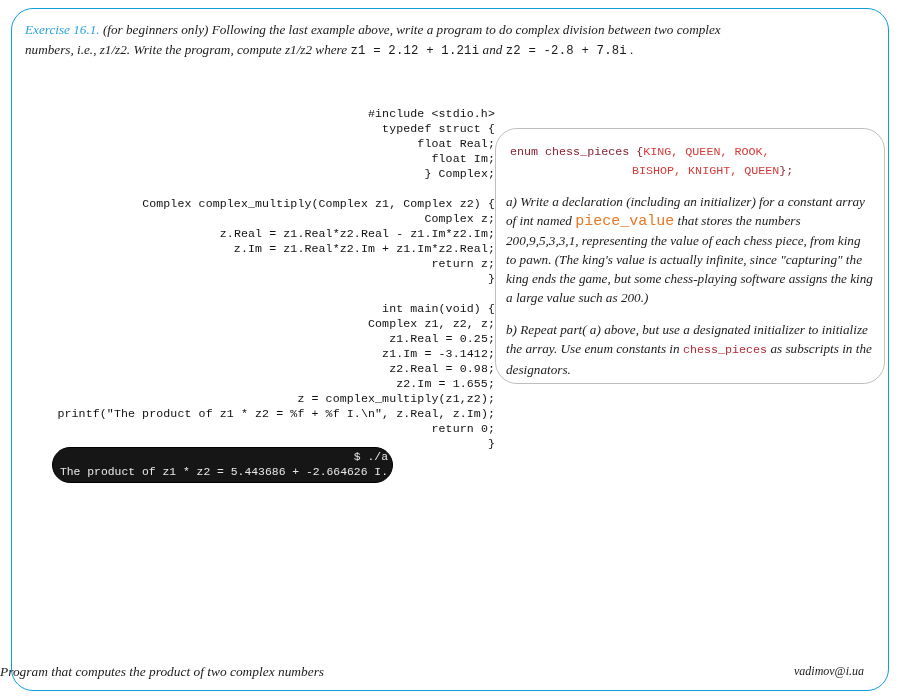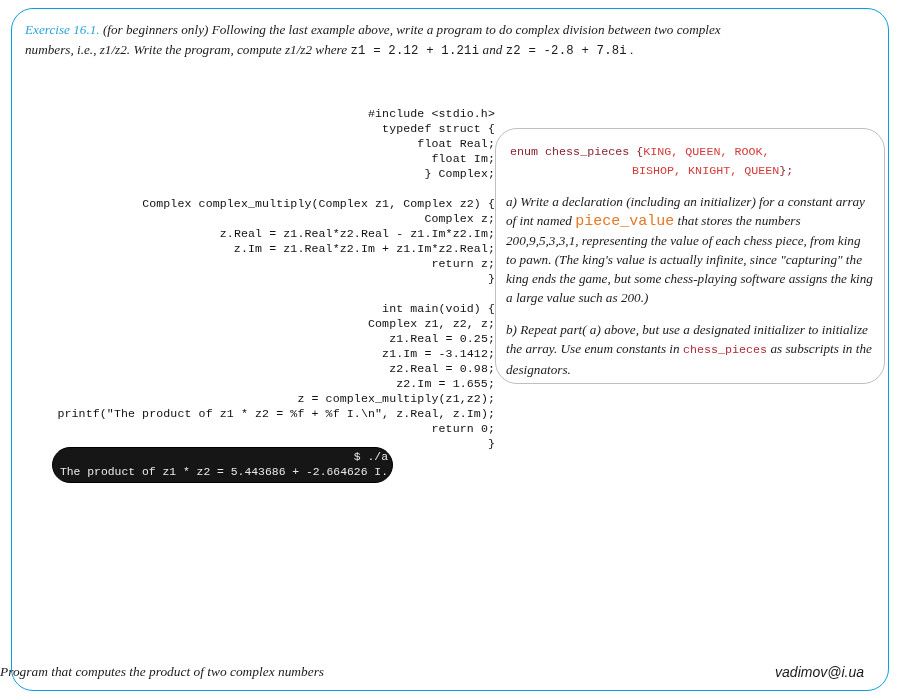--- a/index.html
+++ b/index.html
@@ -148,23 +148,23 @@
     text-align: left;
     font-family: "Liberation Serif", serif;
     font-style: italic;
     font-size: 13.4px;
     color: #1a1a1a;
   }
   #footer-email {
     position: absolute;
     right: 36px;
     top: 664px;
-    font-family: Liberation Sans, sans-serif;
-    font-style: italic;
-    font-size: 14px;
+    font-family: Liberation Serif, serif;
+    font-style: italic;
+    font-size: 12px;
     color: #1a1a1a;
   }
 </style>
 </head>
 <body>
 
 <div id="page">
 
   <div id="frame"></div>
 

